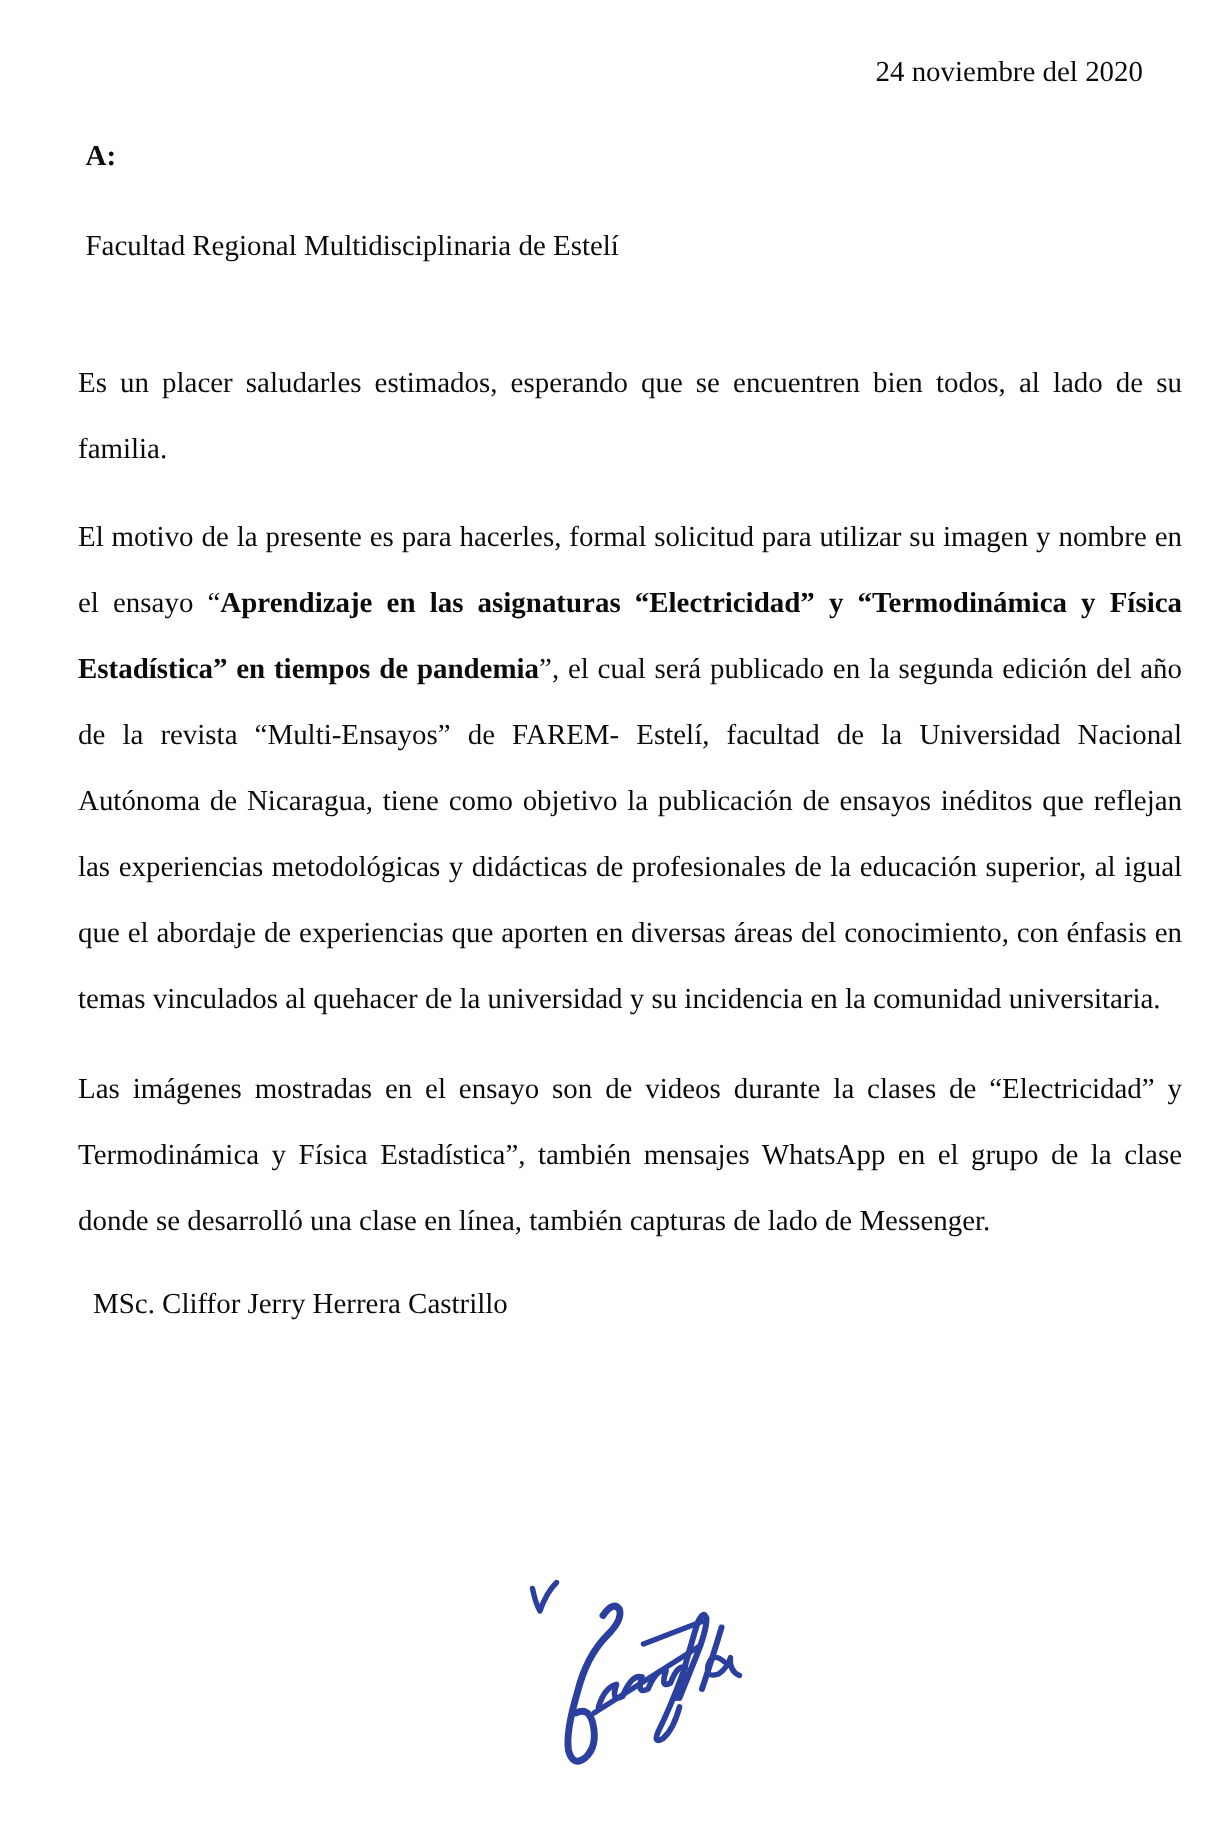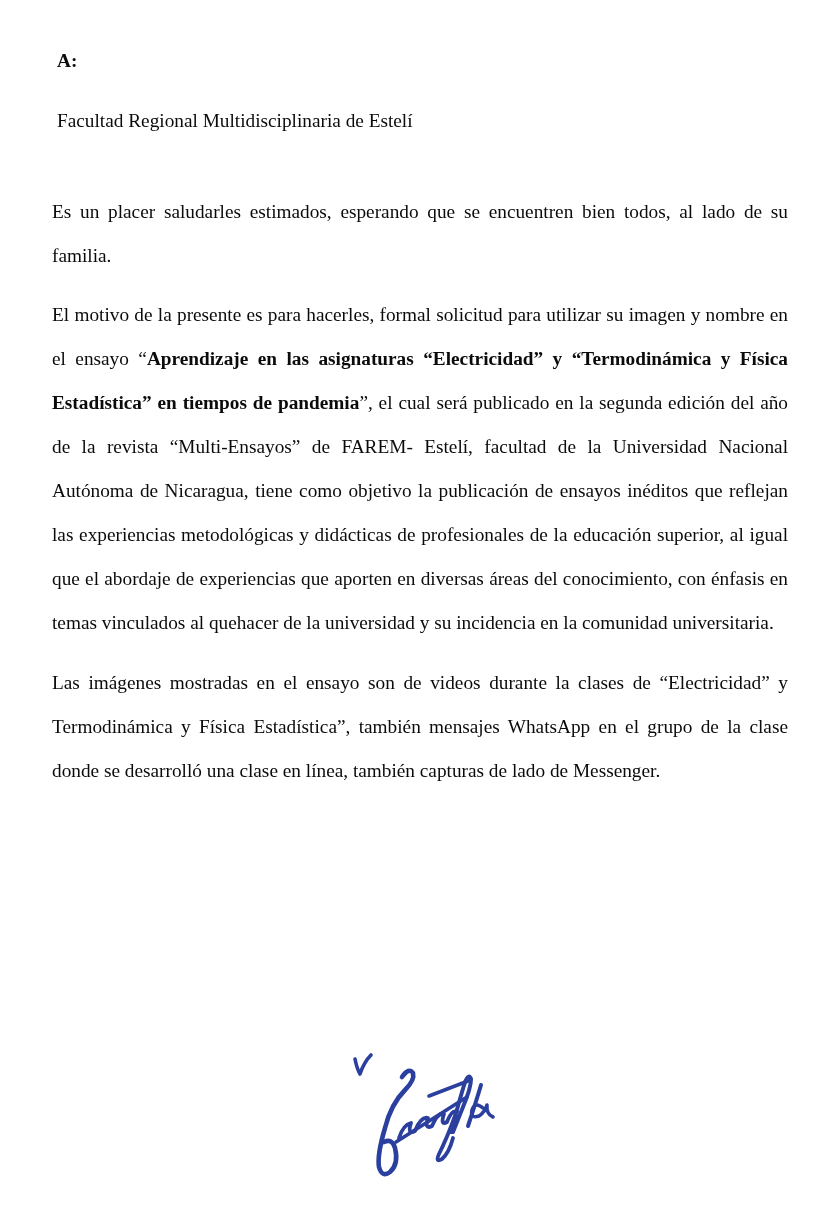--- a/index.html
+++ b/index.html
@@ -28,35 +28,37 @@
   .bold-inline { font-weight: 700; }
   .closing { margin: 36px 0 0 0; padding-left: 13px; }
   .signer  { margin: 11px 0 0 0; padding-left: 10px; }
   .signature { position: absolute; left: 344px; top: 1050px; }
 </style>
 </head>
 <body>
 
 <div class="page">
 
+  <div class="hdr">24 noviembre del 2020</div>
 
 
   <div class="salut">A:</div>
 
   <div class="recipient">
     <div class="r-org">Facultad Regional Multidisciplinaria de Estelí</div>
   </div>
 
   <p class="para p1">Es un placer saludarles estimados, esperando que se encuentren bien todos, al lado de su familia.</p>
 
   <p class="para p2"><span>El motivo de la presente es para hacerles, formal solicitud para utilizar su imagen y nombre en el ensayo “</span><span class="bold-inline">Aprendizaje en las asignaturas “Electricidad” y “Termodinámica y Física Estadística” en tiempos de pandemia</span><span>”, el cual será publicado en la segunda edición del año de la revista “Multi-Ensayos” de FAREM- Estelí, facultad de la  Universidad Nacional Autónoma de Nicaragua, tiene como objetivo la publicación de ensayos inéditos que reflejan las experiencias metodológicas y didácticas de profesionales de la educación superior, al igual que el abordaje de experiencias que aporten en diversas áreas del conocimiento, con énfasis en temas vinculados al quehacer de la universidad y su incidencia  en la comunidad universitaria.</span></p>
 
   <p class="para p3">Las imágenes mostradas en el ensayo son de videos durante la clases de “Electricidad” y Termodinámica y Física Estadística”, también mensajes WhatsApp en el grupo de la clase donde se desarrolló una clase en línea, también capturas de lado de Messenger.</p>
 
 
+  <p class="signer">MSc. Cliffor Jerry Herrera Castrillo</p>
 
   <svg class="signature" width="164" height="140" viewBox="0 0 164 140" xmlns="http://www.w3.org/2000/svg">
     <g fill="none" stroke-width="4" stroke-linecap="round" stroke-linejoin="round" stroke="#2b3f9e">
 
       <path d="M11,9 Q13,19 16,24 Q20,12 27,5" stroke-width="3.6"></path>
 
       <path d="M58,27 Q65,17 69,23 Q71,30 61,40 Q47,54 41,78 Q33,105 35,117 Q38,128 46,122 Q55,114 51,98 Q48,88 40,92" stroke-width="4.6"></path>
 
       <path d="M55,88 Q59,75 67,73 Q63,85 71,81 Q77,66 84,68 Q80,80 88,76 Q94,62 100,64 Q96,76 103,72 Q108,59 113,62" stroke-width="3.8"></path>
 

